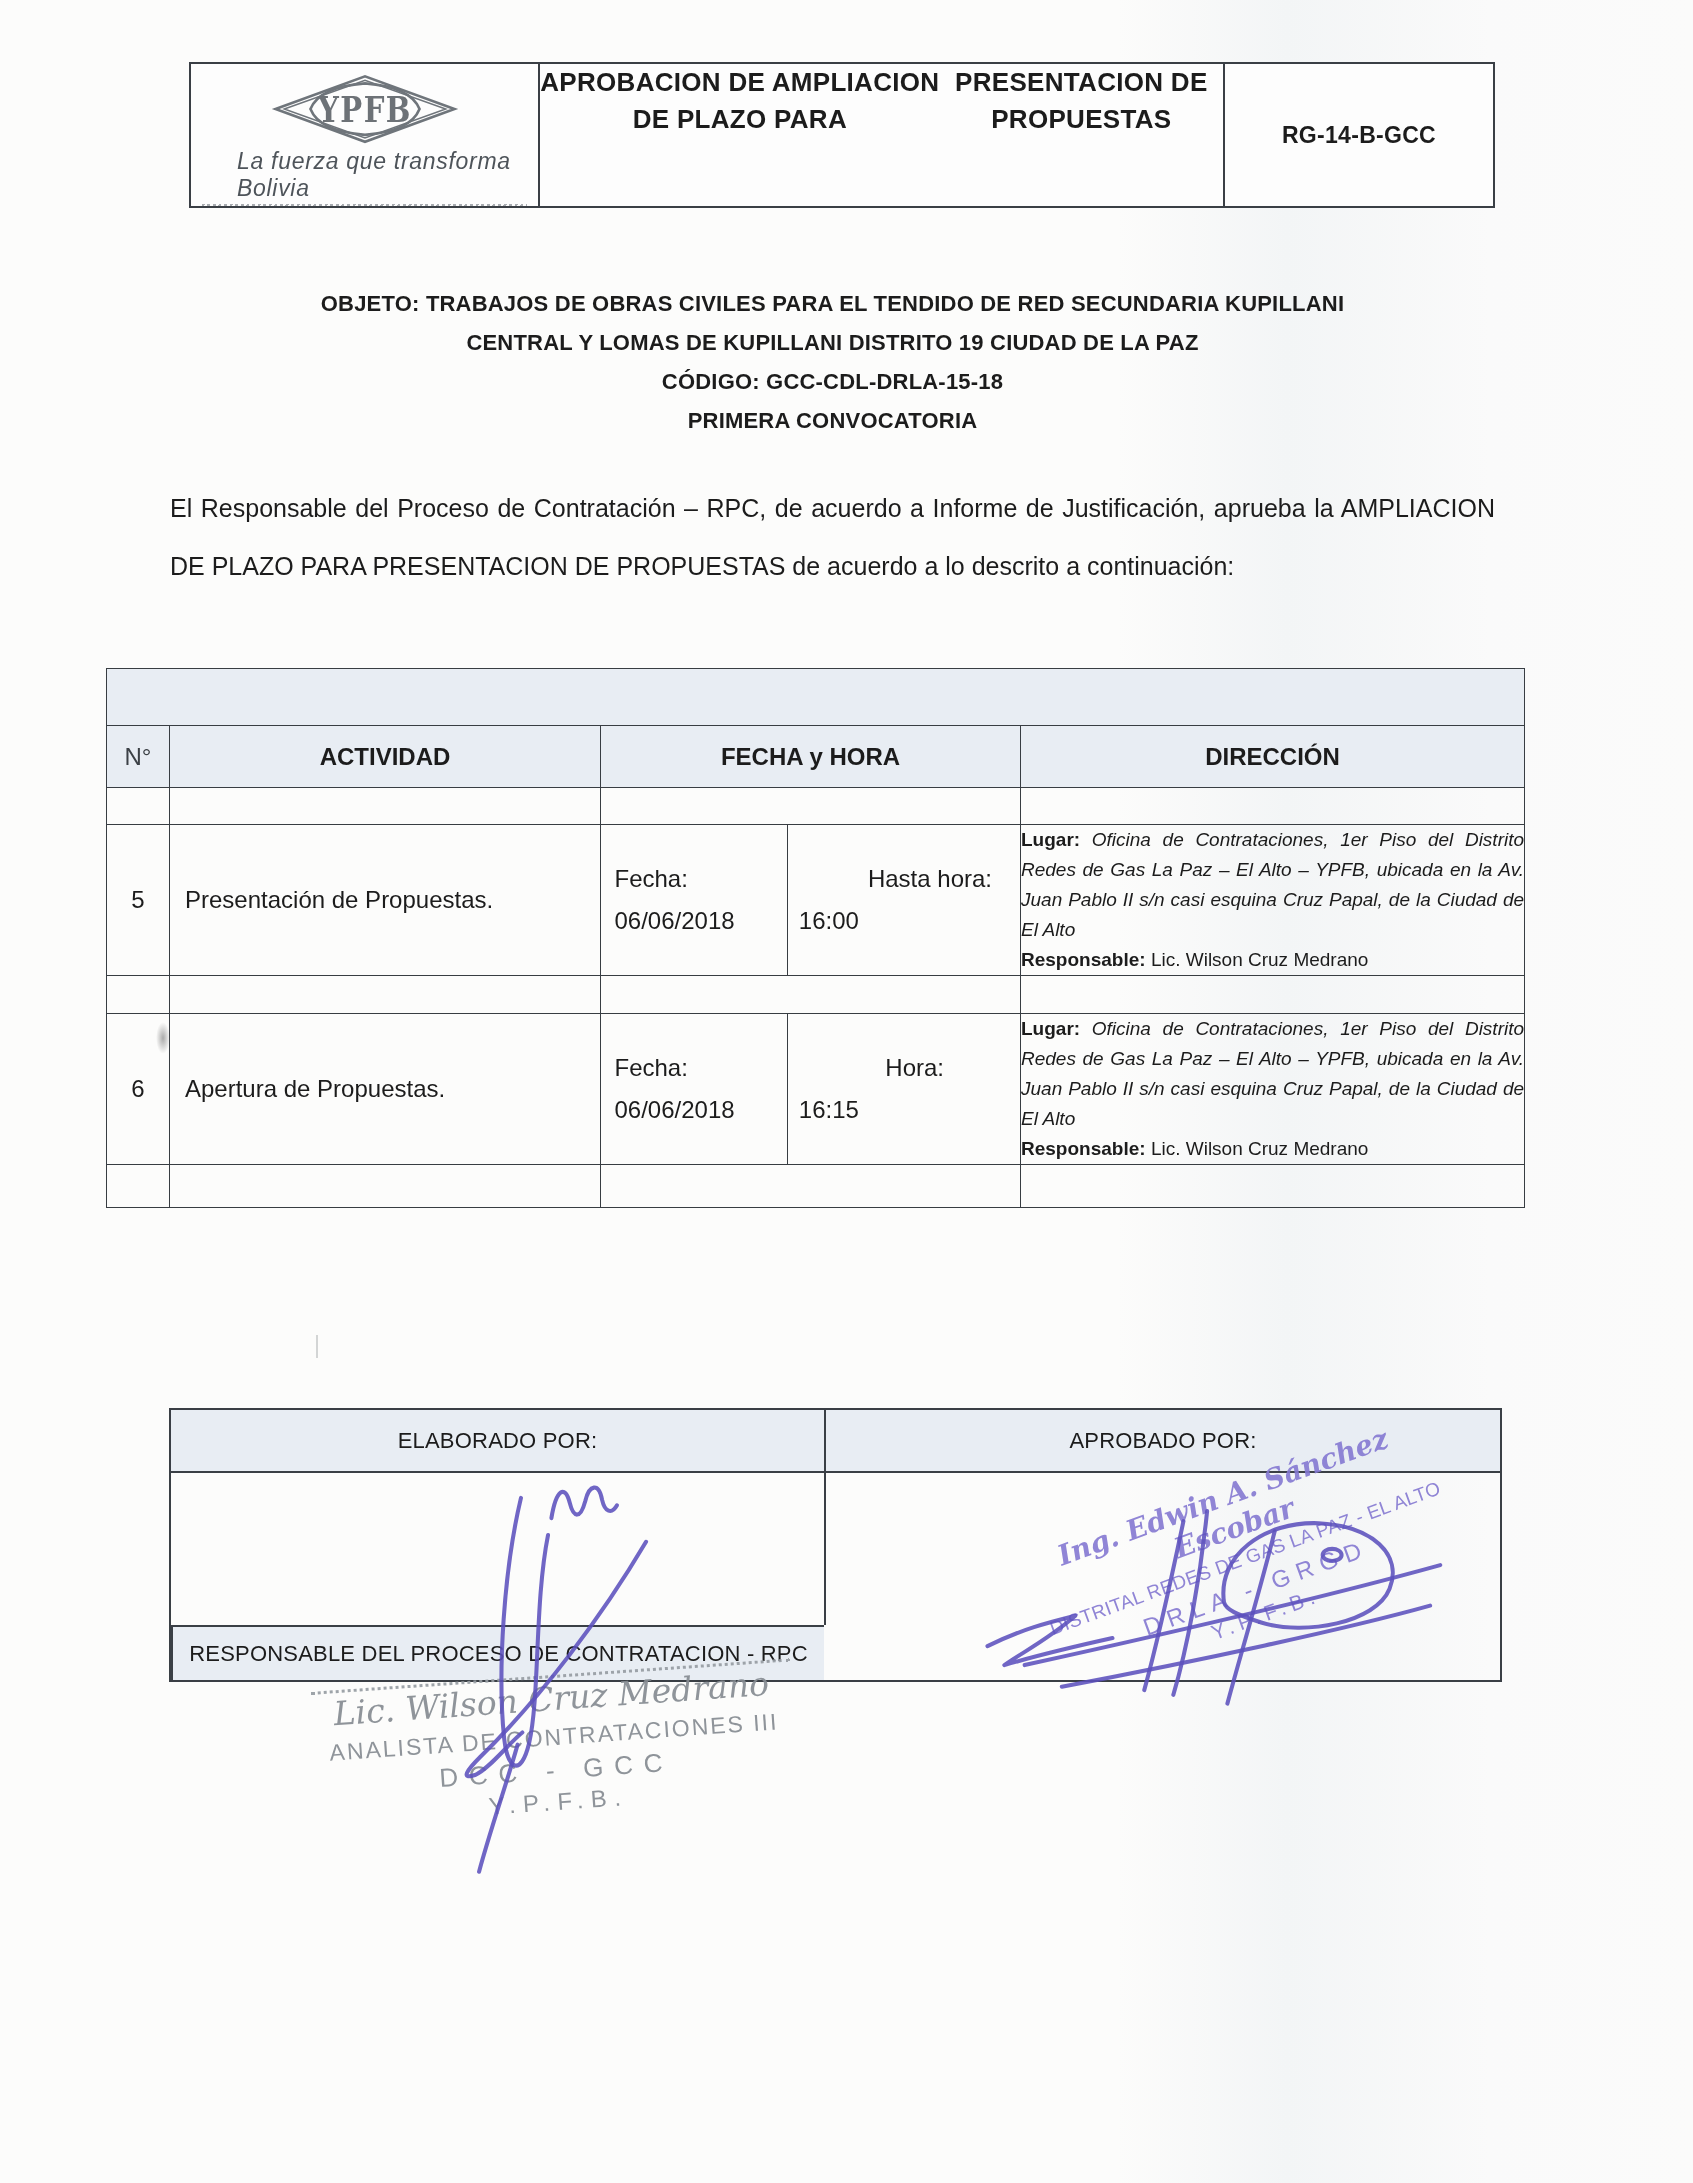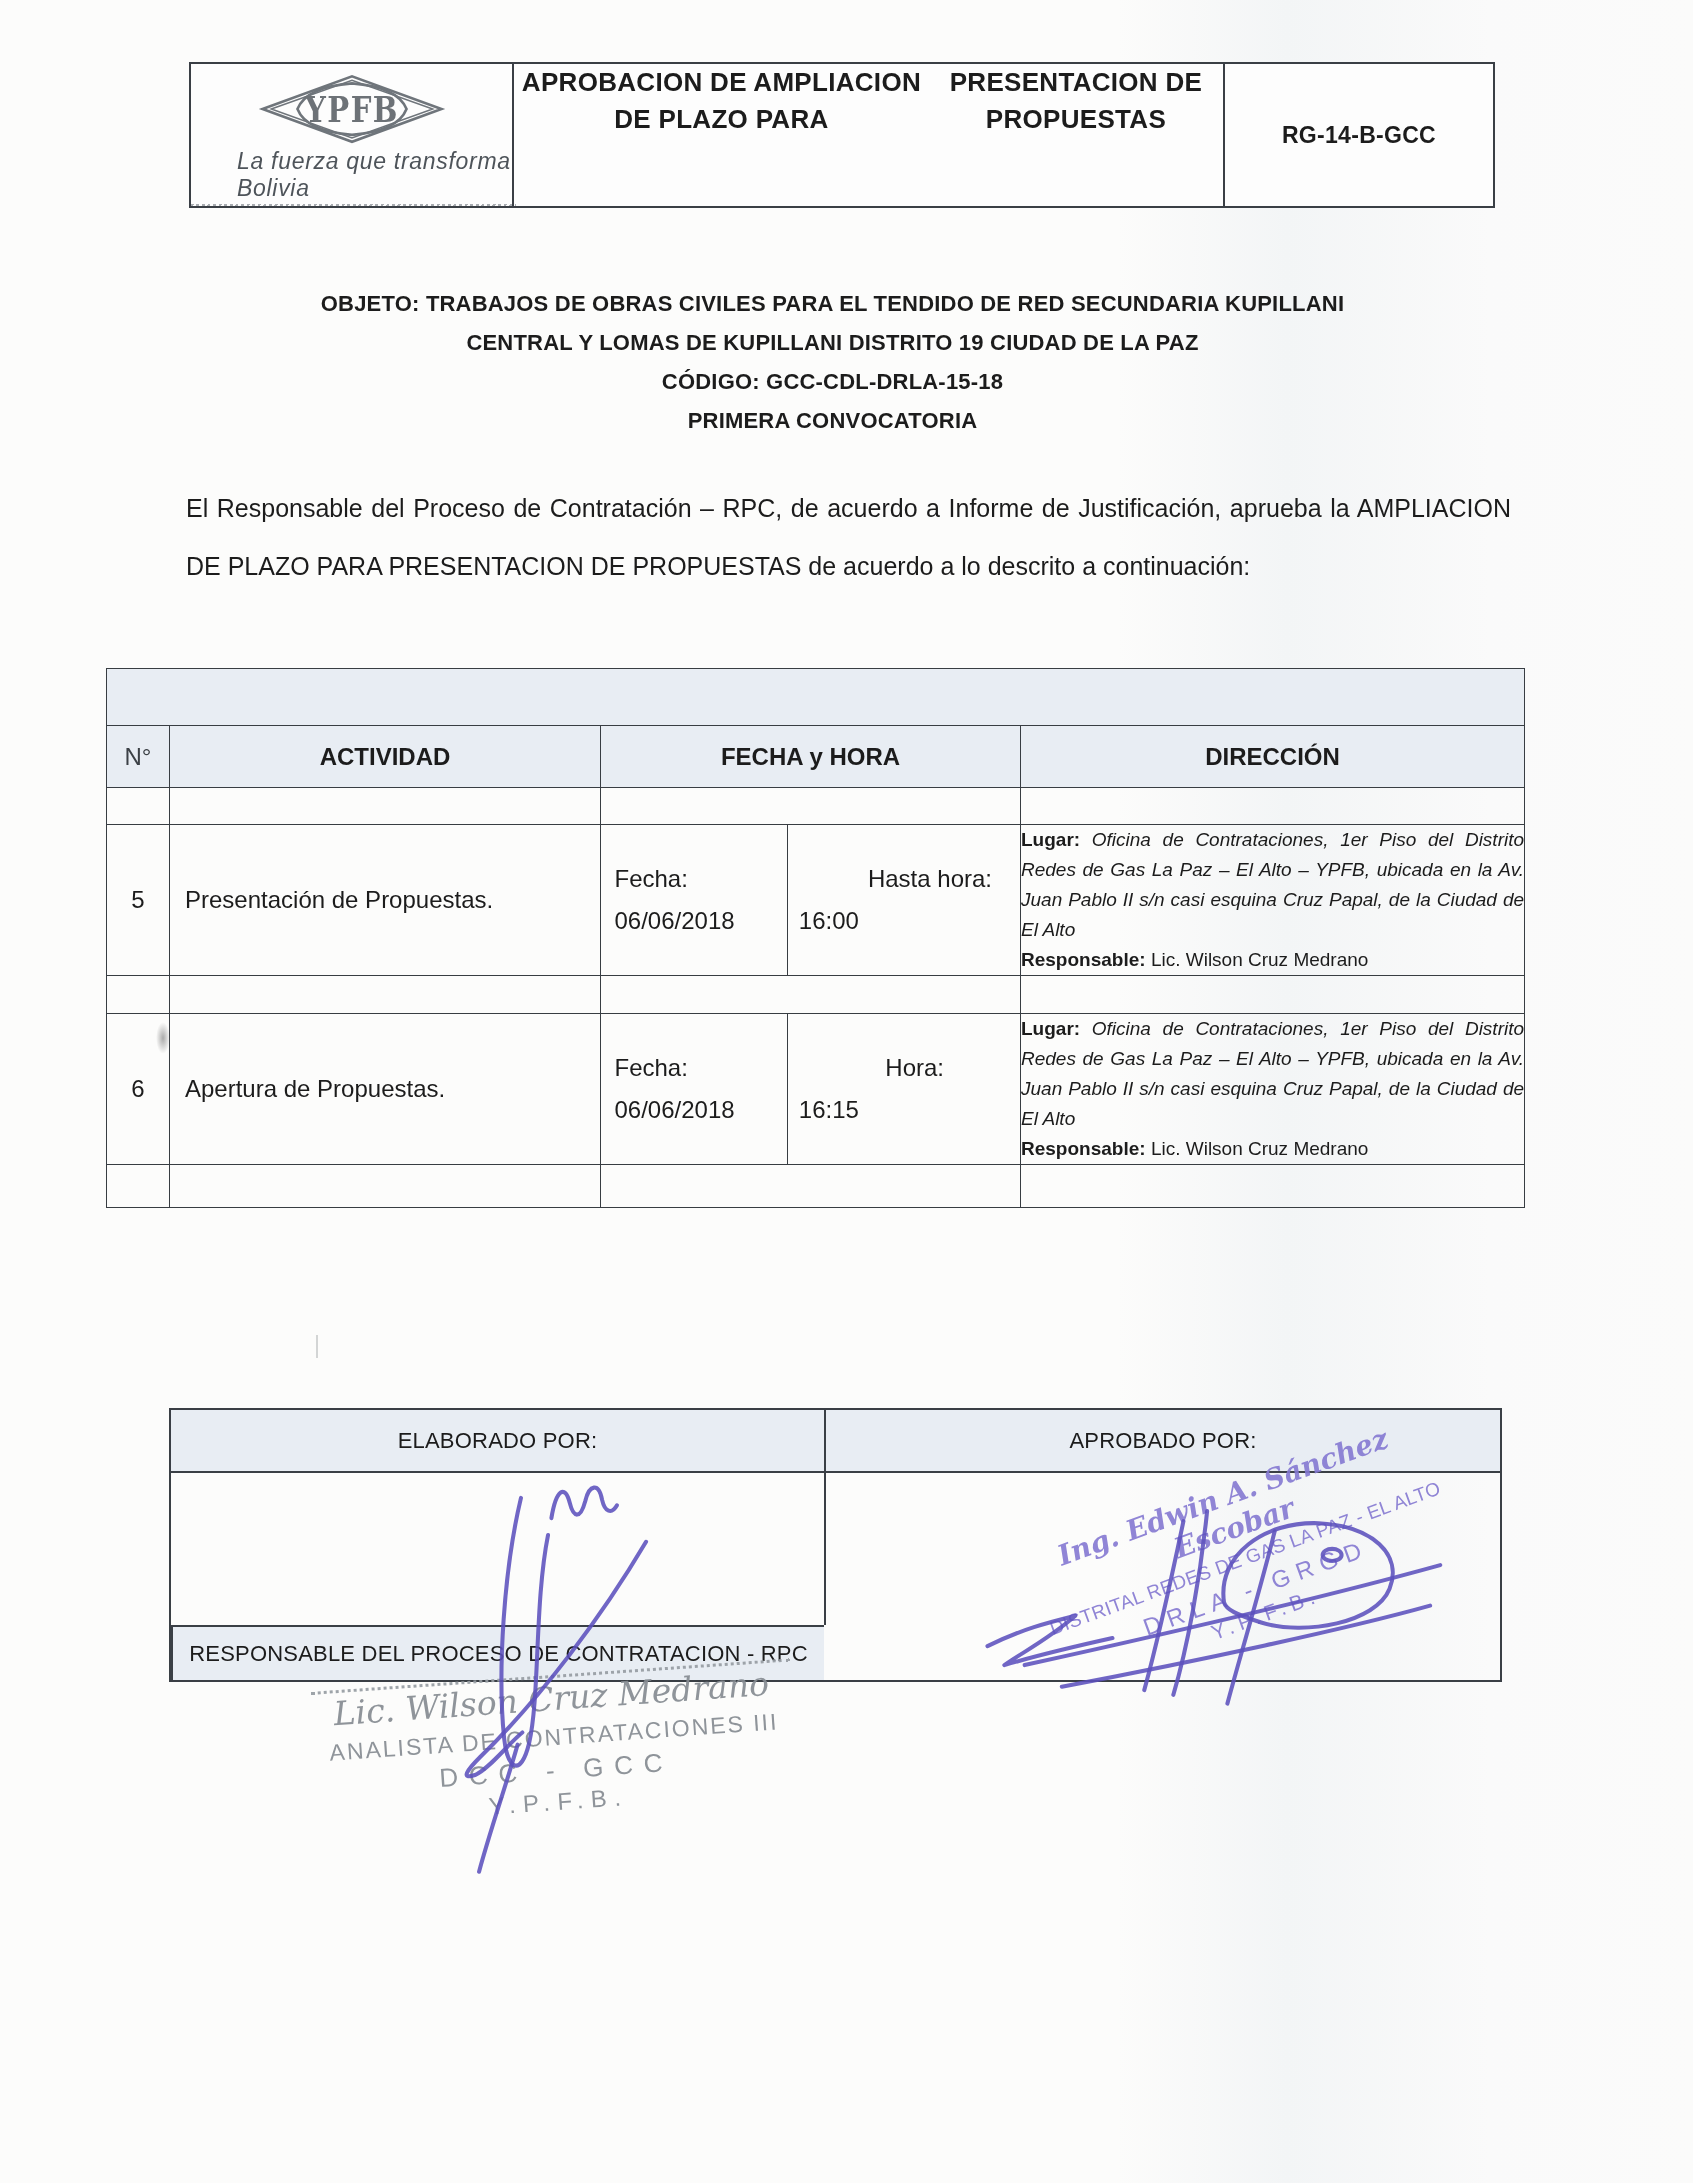--- a/index.html
+++ b/index.html
@@ -5,36 +5,36 @@
   html,body{margin:0;padding:0;background:#e8e8e8;}
   .page{
     position:relative;width:1693px;height:2183px;margin:0 auto;
     background:linear-gradient(90deg,#fcfcfb 0%,#fcfcfb 66%,#f3f5f6 76%,#fafafa 88%,#fbfbfa 100%);
     font-family:"Liberation Sans",sans-serif;color:var(--text,#1c1c1c);
     overflow:hidden;
   }
   
   .doc-header{position:absolute;left:189px;top:62px;width:1306px;height:146px;
     display:flex;border:2px solid #3a3f45;background:#fdfdfd;box-sizing:border-box;}
-  .logo-cell{width:323px;border-right:2px solid #3a3f45;box-sizing:border-box;
+  .logo-cell{width:349px;border-right:2px solid #3a3f45;box-sizing:border-box;
     display:flex;flex-direction:column;align-items:center;justify-content:flex-start;padding-top:8px;}
   .logo-tagline{font-style:italic;font-size:23px;color:#4e545a;margin-top:1.4px;letter-spacing:0.7px;margin-left:46px;}
   .flourish{height:3.4px;width:325px;margin:2px auto 0;
     background:repeating-linear-gradient(105deg,#8d9298 0 2.7px,transparent 2.7px 5.4px);opacity:.75;}
   .title-cell{flex:1;border-right:2px solid #3a3f45;box-sizing:border-box;
     display:flex;flex-direction:row;justify-content:center;text-align:center;
     font-weight:bold;font-size:26px;line-height:37px;letter-spacing:0.3px;}
   .code-cell{width:268px;display:flex;align-items:center;justify-content:center;
     font-weight:bold;font-size:23px;letter-spacing:0.3px;}
   
   .subject{position:absolute;top:284px;left:169px;width:1327px;text-align:center;
     font-weight:bold;font-size:22px;line-height:39px;letter-spacing:0.2px;}
   
   .intro{position:absolute;top:454px;left:170px;width:1325px;font-size:25px;
-    line-height:58px;text-align:justify;margin-left:16px;}
+    line-height:58px;text-align:justify;}
   
   table.sched{position:absolute;left:106px;top:668px;width:1419px;border-collapse:collapse;
     table-layout:fixed;font-size:24px;}
   table.sched td{border:1.4px solid #383d42;box-sizing:border-box;padding:0;vertical-align:middle;}
   table.sched .band{background:var(--band,#e8edf3);}
   table.sched .hdr{font-weight:bold;text-align:center;}
   table.sched .num-hdr{font-weight:normal;text-align:center;color:#3c4146;}
   table.sched .num{ text-align:center;}
   table.sched .act{padding-left:15px;}
   .dt .l1,.dt .l2{line-height:42px;}

